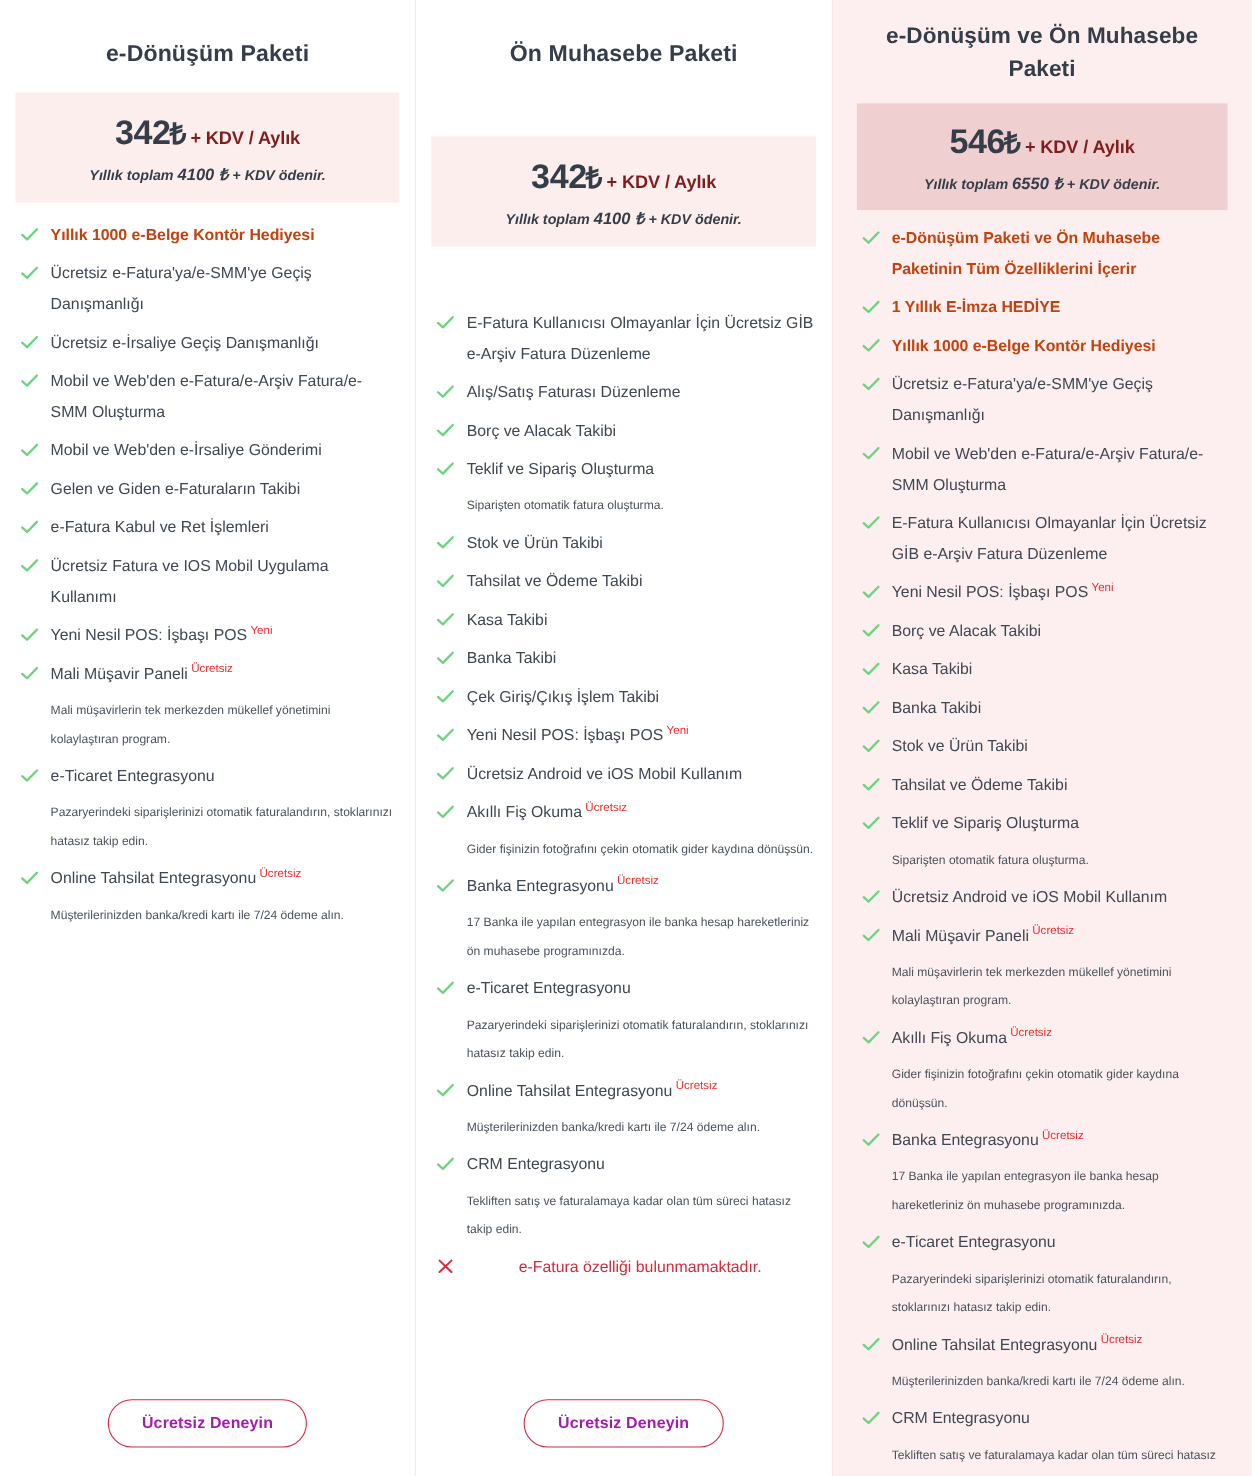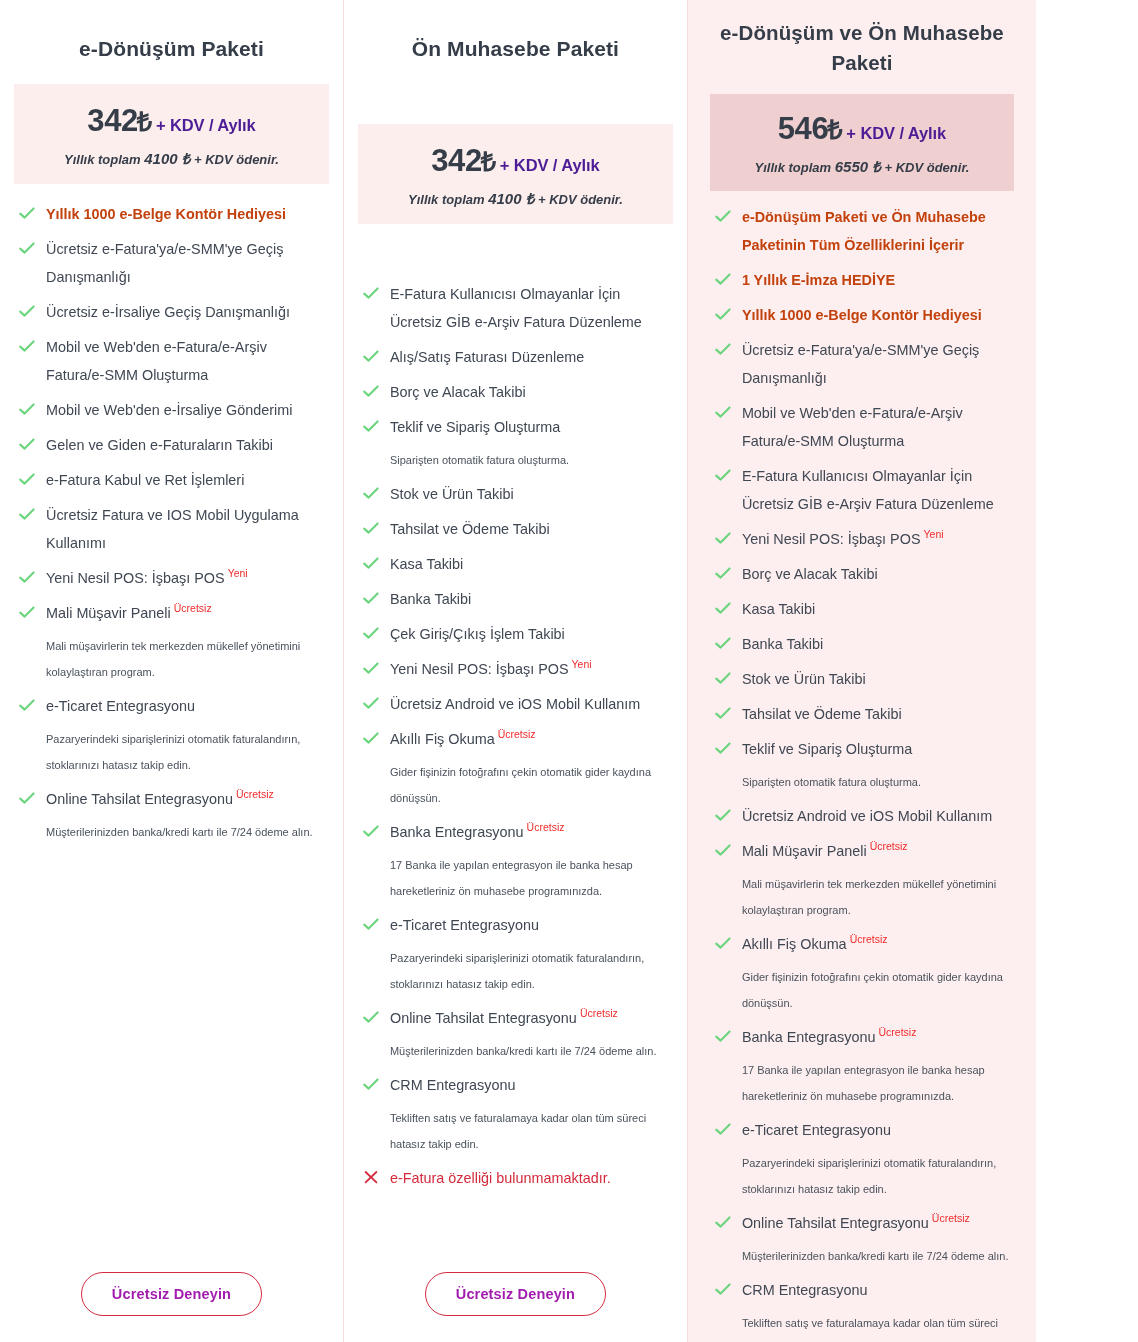--- a/index.html
+++ b/index.html
@@ -9,21 +9,21 @@
   }
   body {
     width: 1138px;
     height: 1342px;
     font-family: "Liberation Sans", sans-serif;
     color: #3b4252;
     overflow: hidden;
   }
   .pricing-table {
     display: flex;
-    width: 1036px;
+    width: 1138px;
     height: 1342px;
     align-items: stretch;
   }
   .plan {
     position: relative;
     box-sizing: border-box;
     display: flex;
     flex-direction: column;
     background: #ffffff;
   }
@@ -65,21 +65,21 @@
   .price-main {
     font-size: 31px;
     font-weight: bold;
     color: #353d48;
     letter-spacing: -.4px;
   }
   .price-main .lira { font-size: 27px; margin-left: -1px; }
   .price-suffix {
     font-size: 16.5px;
     font-weight: bold;
-    color: #4c1d95;
+    color: #7f1d1d;
     margin-left: 4px;
     letter-spacing: -.1px;
   }
   .price-note {
     margin-top: 9px;
     font-size: 13px;
     font-style: italic;
     font-weight: bold;
     color: #353d48;
   }
@@ -95,21 +95,21 @@
 
   .feat {
     position: relative;
     padding-left: 30px;
     margin: 0 0 7px 0;
     font-size: 14.4px;
     line-height: 28px;
     color: #3f4753;
   }
   .feat.bold { font-weight: bold; color: #c2410c; }
-  .feat.neg { color: #d32a3c; }
+  .feat.neg { color: #d32a3c; text-align: center; }
 
   .tick {
     position: absolute;
     left: 2px;
     top: 4px;
     width: 18px;
     height: 18px;
     display: block;
   }
   .tick svg { display: block; }

